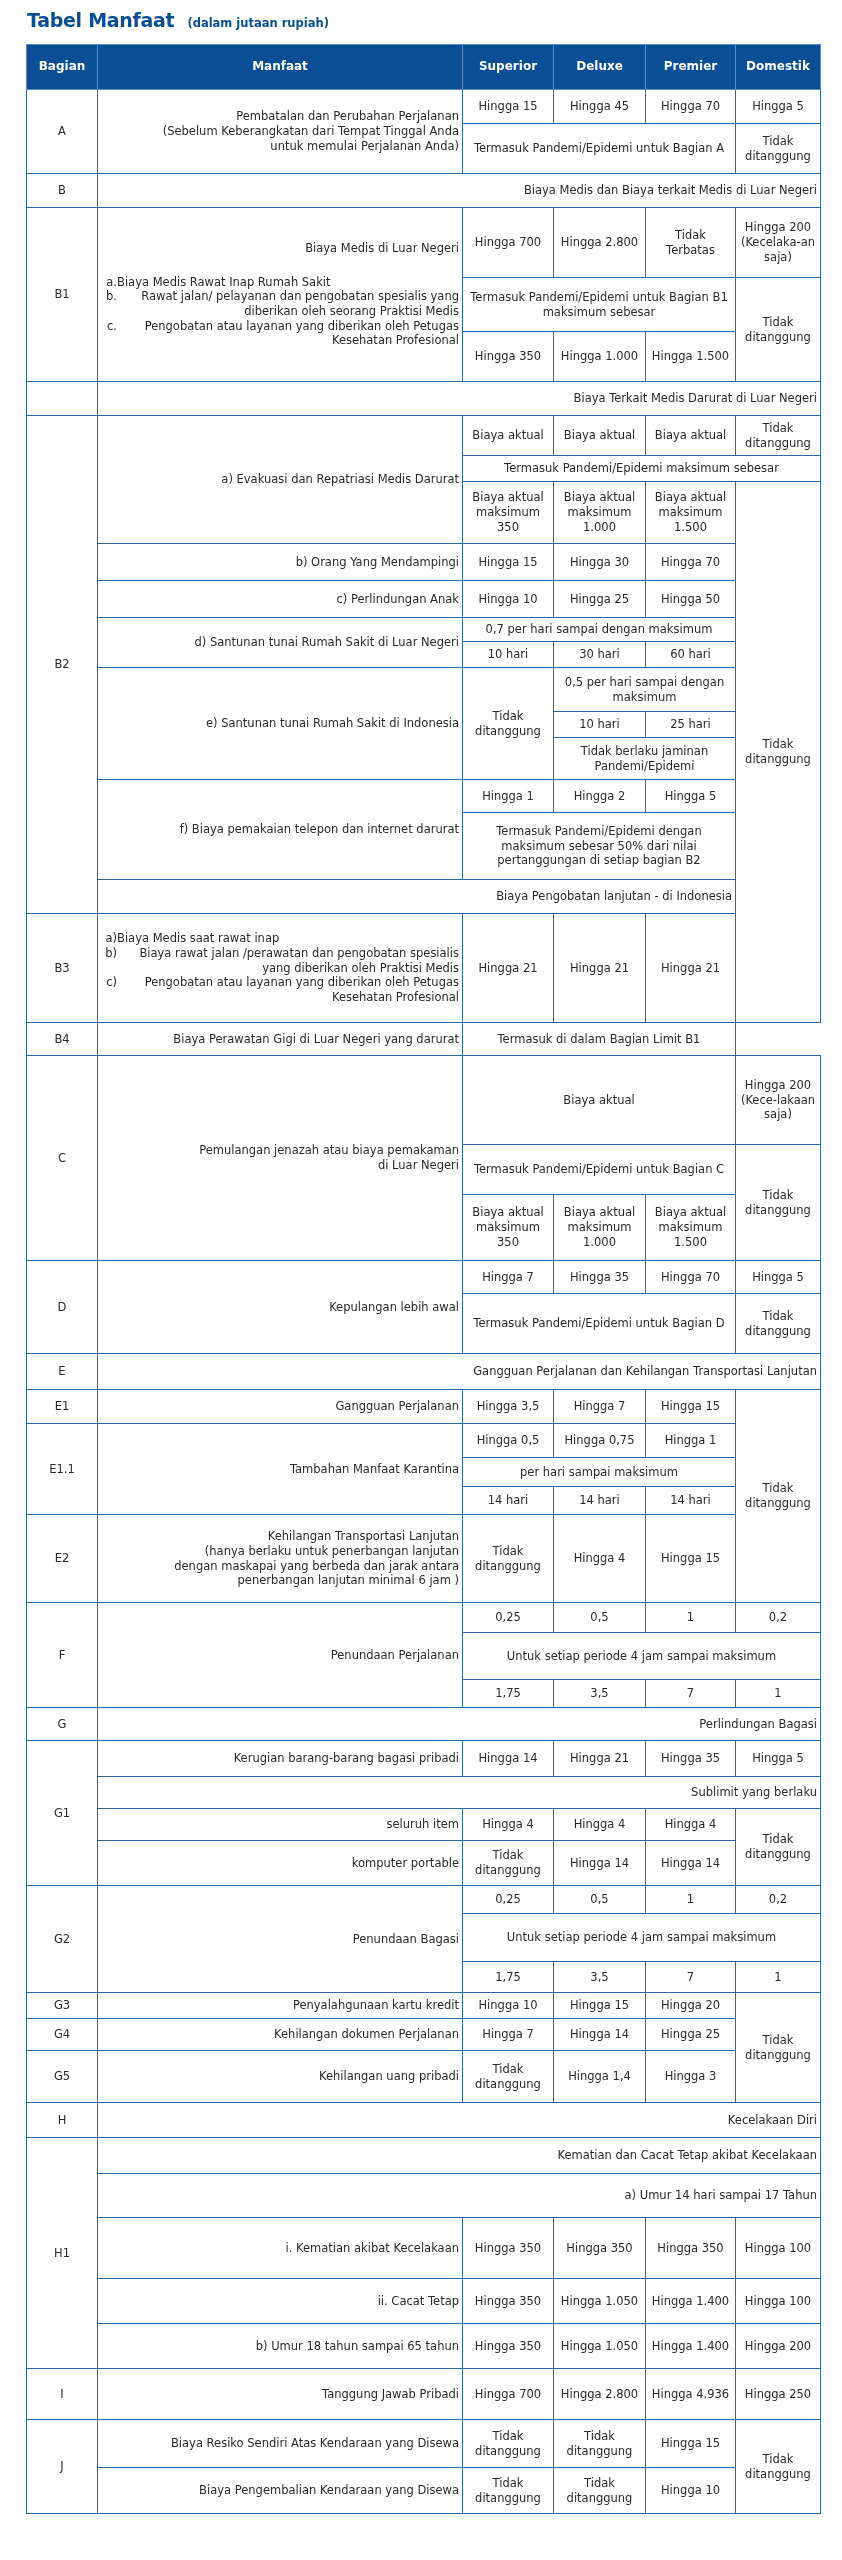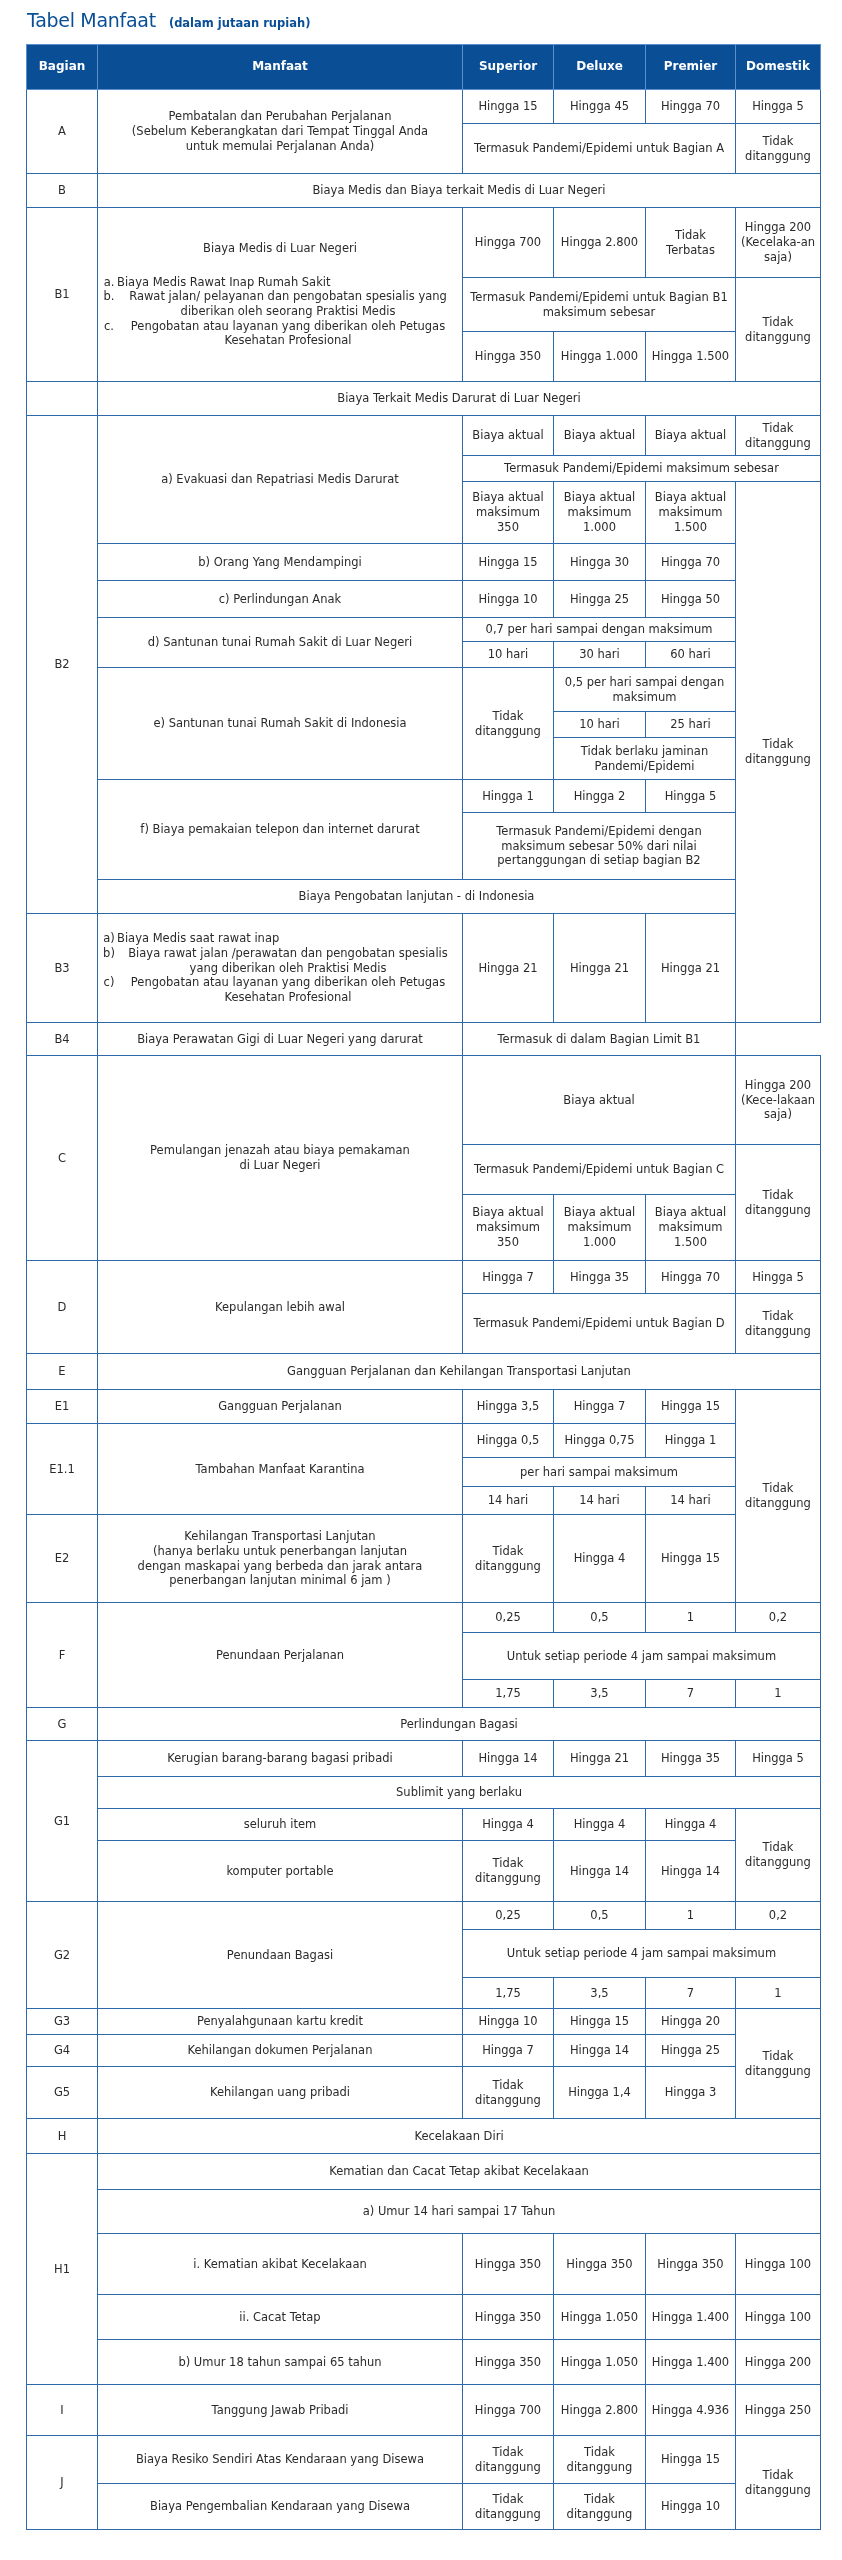--- a/index.html
+++ b/index.html
@@ -1,27 +1,27 @@
 <!DOCTYPE html>
 <html><head>
 <meta charset="utf-8">
 <style>
   html, body { margin: 0; padding: 0; background: #ffffff; }
   body { width: 842px; height: 2560px; position: relative; overflow: hidden;
          font-family: "DejaVu Sans", "Liberation Sans", sans-serif; color: #2b2b2b; }
   .title-wrap { position: absolute; left: 27px; top: 9px; white-space: nowrap; }
-  .title { font-family: "DejaVu Sans", sans-serif; font-weight: normal; font-size: 19px; color: #0a4f96; letter-spacing: -0.3px; }
+  .title { font-family: "DejaVu Sans", sans-serif; font-weight: bold; font-size: 19px; color: #0a4f96; letter-spacing: -0.3px; }
   .subtitle { font-size: 11.5px; color: #0a4f96; margin-left: 8px; font-weight: bold; }
   table.benefits { position: absolute; left: 26px; top: 44px; width: 794px;
     border-collapse: collapse; table-layout: fixed; font-size: 11.5px; line-height: 1.28; }
   table.benefits td, table.benefits th { border: 1.3px solid #2e6aa8; padding: 3px 3px; vertical-align: middle; }
   table.benefits th { background: #0a4f96; color: #ffffff; font-weight: bold; height: 38px; font-size: 12px; text-align: center;
     border-color: #5a8fcb; }
   td.sec { text-align: center; }
-  td.desc { text-align: center; padding-left: 10px; padding-right: 6px; }
+  td.desc { text-align: right; padding-left: 10px; padding-right: 6px; }
   td.val { text-align: center; }
   td.ind { padding-left: 33px; }
   .list { margin: 0; padding: 0; list-style: none; }
   .list li { display: flex; }
   .list li .mk { width: 16px; flex: none; }
   .desc-top { margin-bottom: 19px; }
 </style>
 </head>
 <body>
 
@@ -319,21 +319,21 @@
     <tr style="height:32px">
       <td class="desc" colspan="5">Sublimit yang berlaku</td>
     </tr>
     <tr style="height:32px">
       <td class="desc ind">seluruh item</td>
       <td class="val">Hingga 4</td>
       <td class="val">Hingga 4</td>
       <td class="val">Hingga 4</td>
       <td class="val" rowspan="2">Tidak ditanggung</td>
     </tr>
-    <tr style="height:61px">
+    <tr style="height:45px">
       <td class="desc ind">komputer portable</td>
       <td class="val">Tidak ditanggung</td>
       <td class="val">Hingga 14</td>
       <td class="val">Hingga 14</td>
     </tr>
 
     <tr style="height:28px">
       <td class="sec" rowspan="3">G2</td>
       <td class="desc" rowspan="3">Penundaan Bagasi</td>
       <td class="val">0,25</td>

